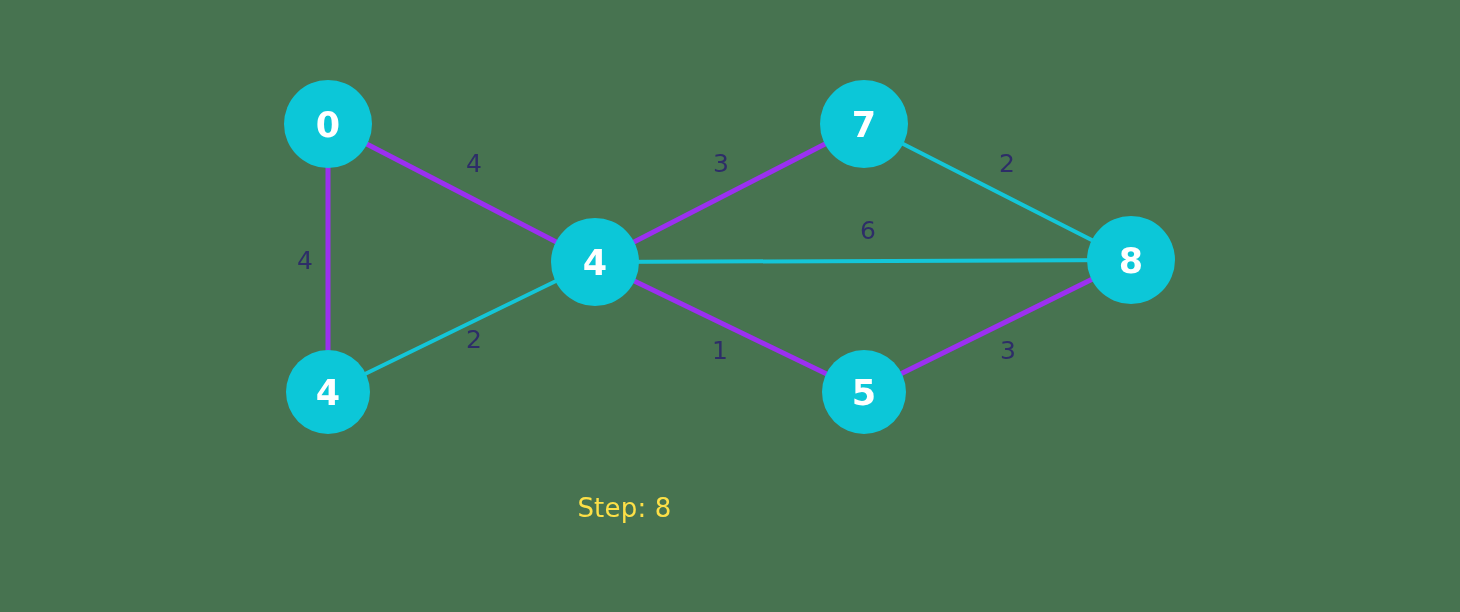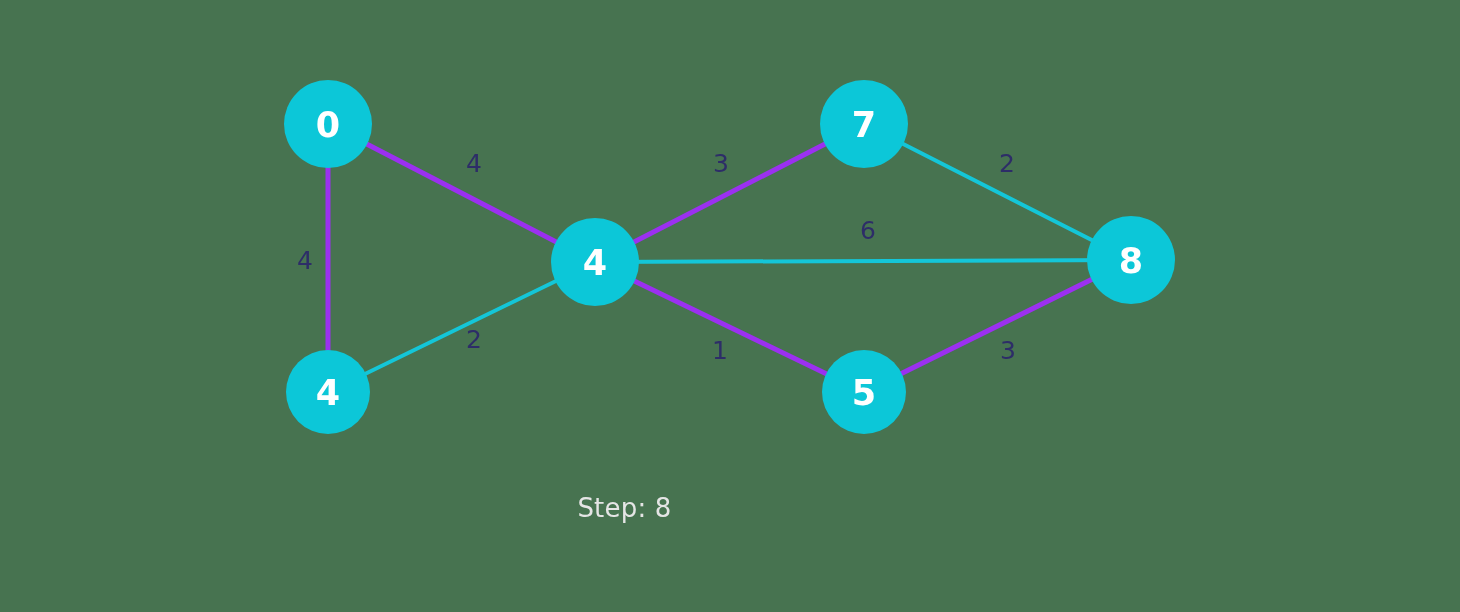--- a/index.html
+++ b/index.html
@@ -53,21 +53,21 @@
     user-select: none;
   }
   .step-caption {
     position: absolute;
     left: 0;
     width: 1249px;
     text-align: center;
     font-family: "DejaVu Sans", sans-serif;
     font-size: 26px;
     font-weight: 500;
-    color: #e5e5e5;
+    color: #fde047;
     letter-spacing: 0.2px;
     user-select: none;
   }
 </style>
 </head>
 <body>
 
 <div id="stage">
   <svg id="graph-svg" viewBox="0 0 1460 612">
     <g id="edges-layer">

